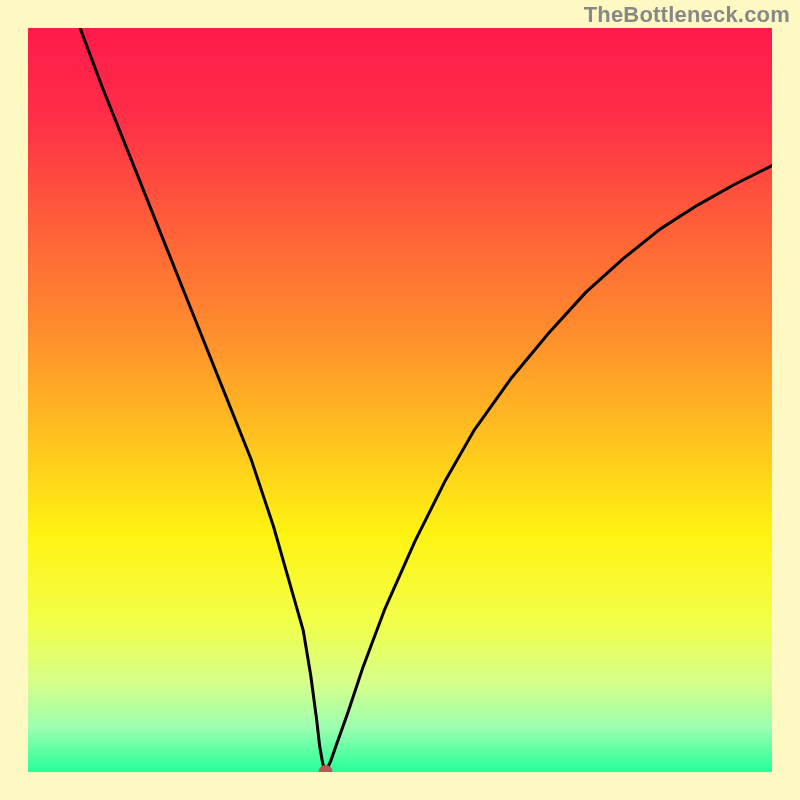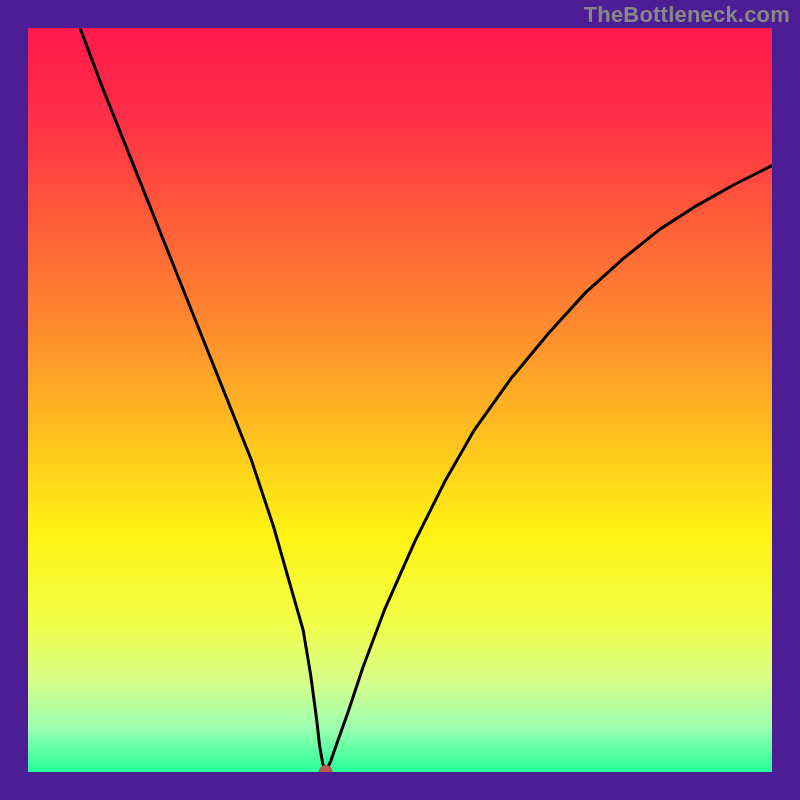--- a/index.html
+++ b/index.html
@@ -8,21 +8,21 @@
     width: 800px;
     height: 800px;
     background: #000;
     overflow: hidden;
     font-family: Arial, Helvetica, sans-serif;
   }
   .frame {
     position: relative;
     width: 800px;
     height: 800px;
-    background: #4c1d95;
+    background: #fef9c3;
   }
   .watermark {
     position: absolute;
     top: 2px;
     right: 10px;
     color: #888;
     font-size: 22px;
     font-weight: 600;
     letter-spacing: 0.2px;
     z-index: 10;

